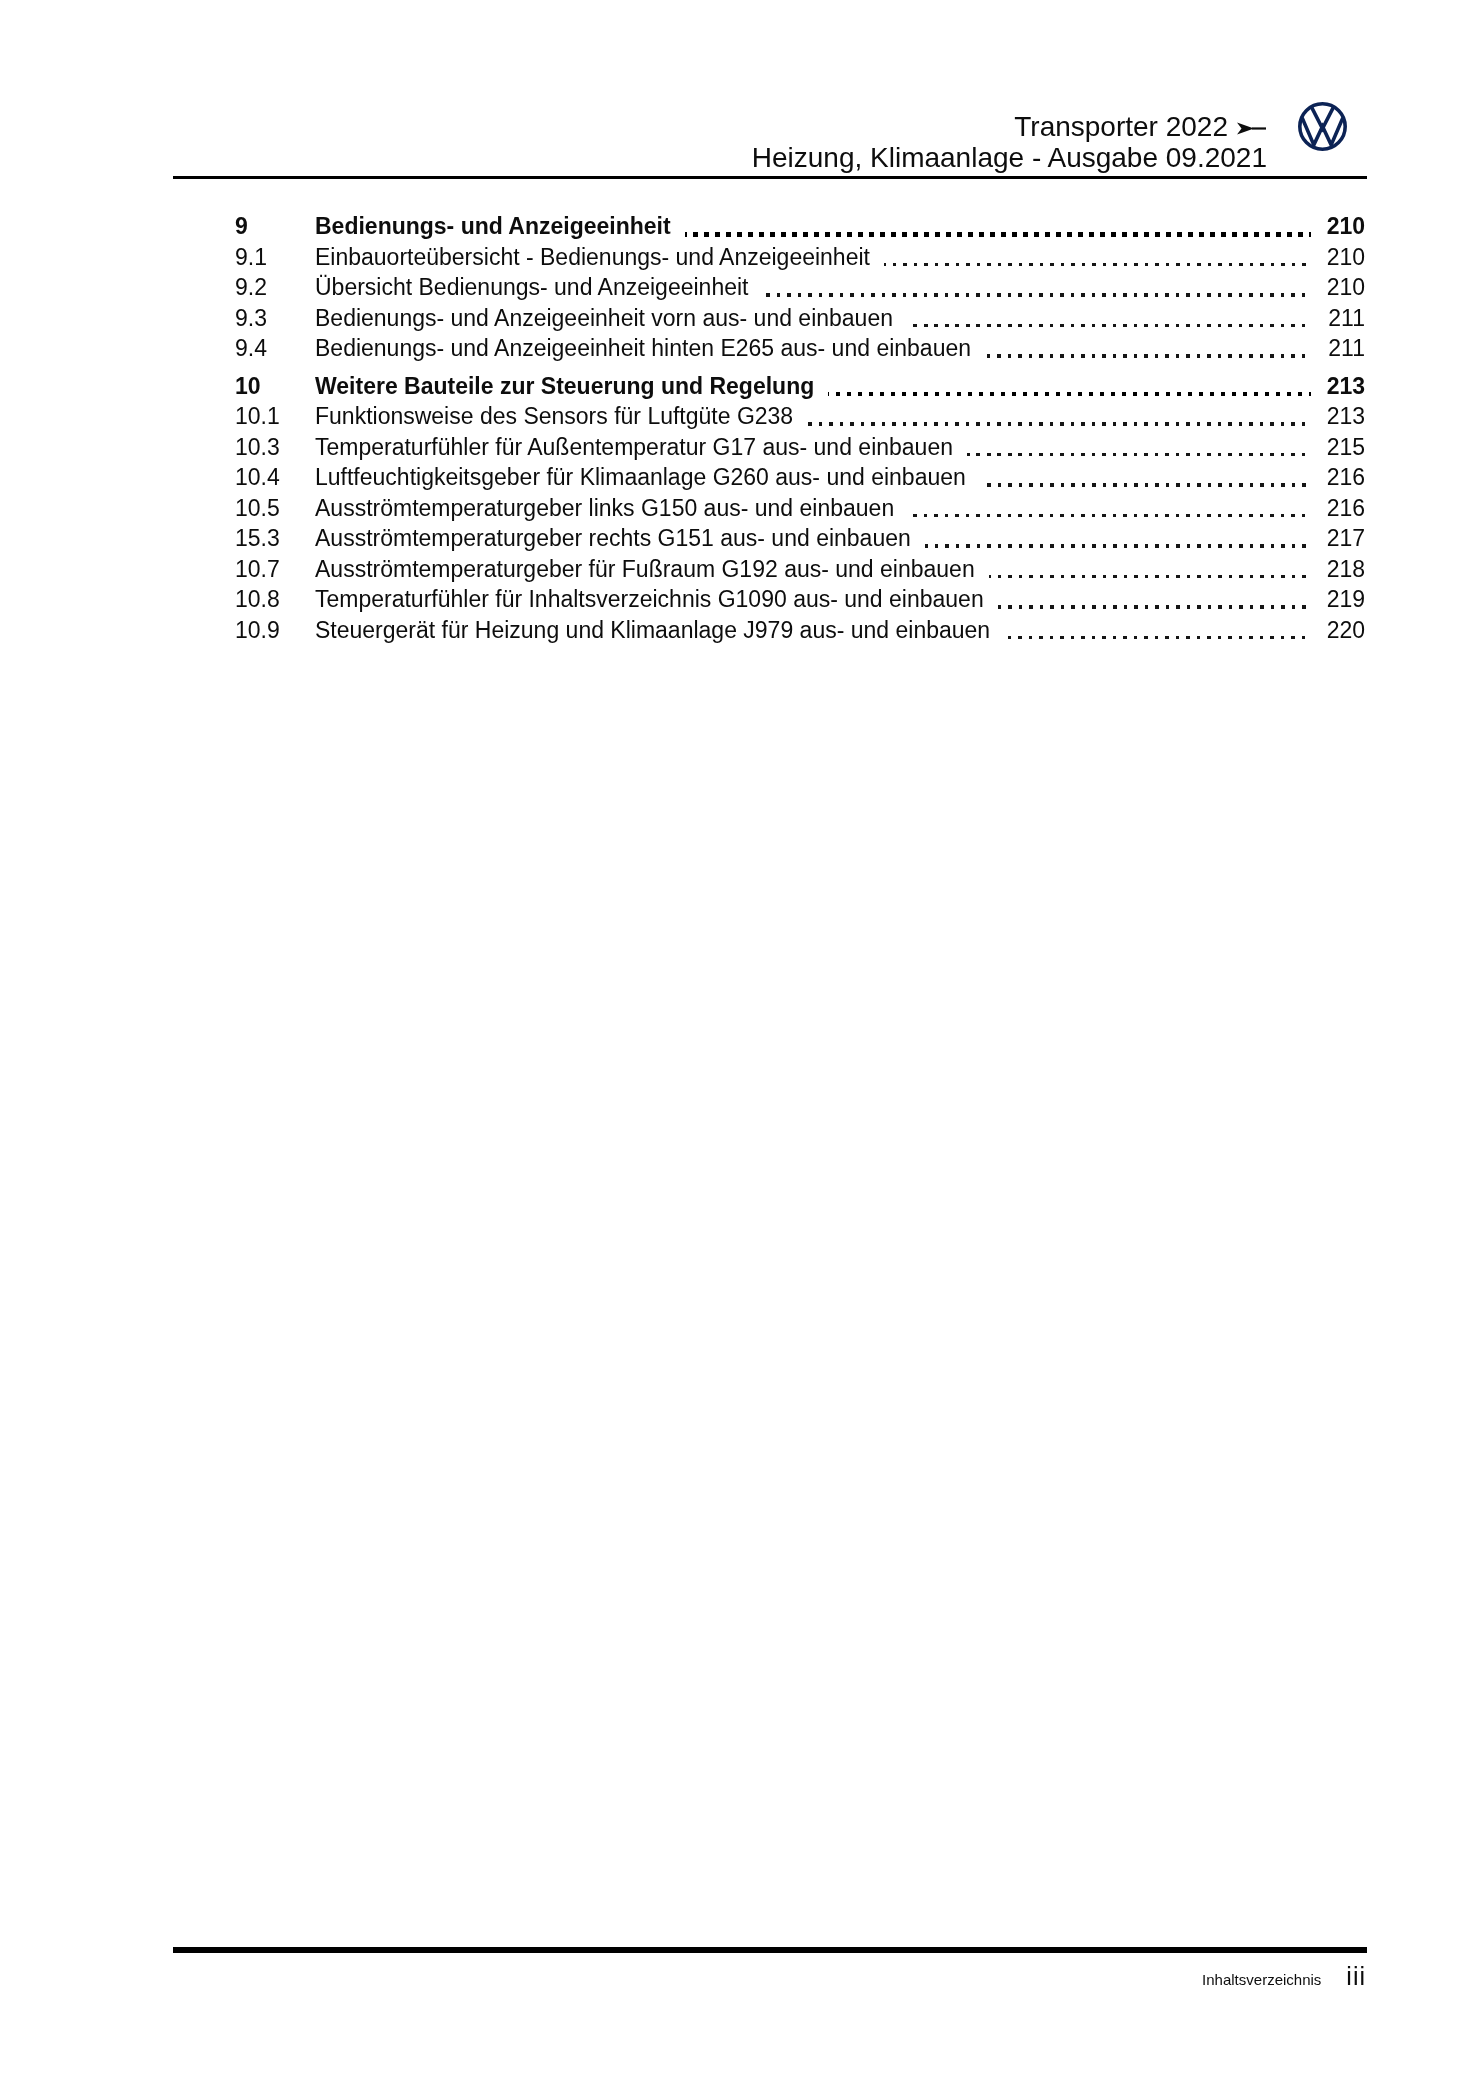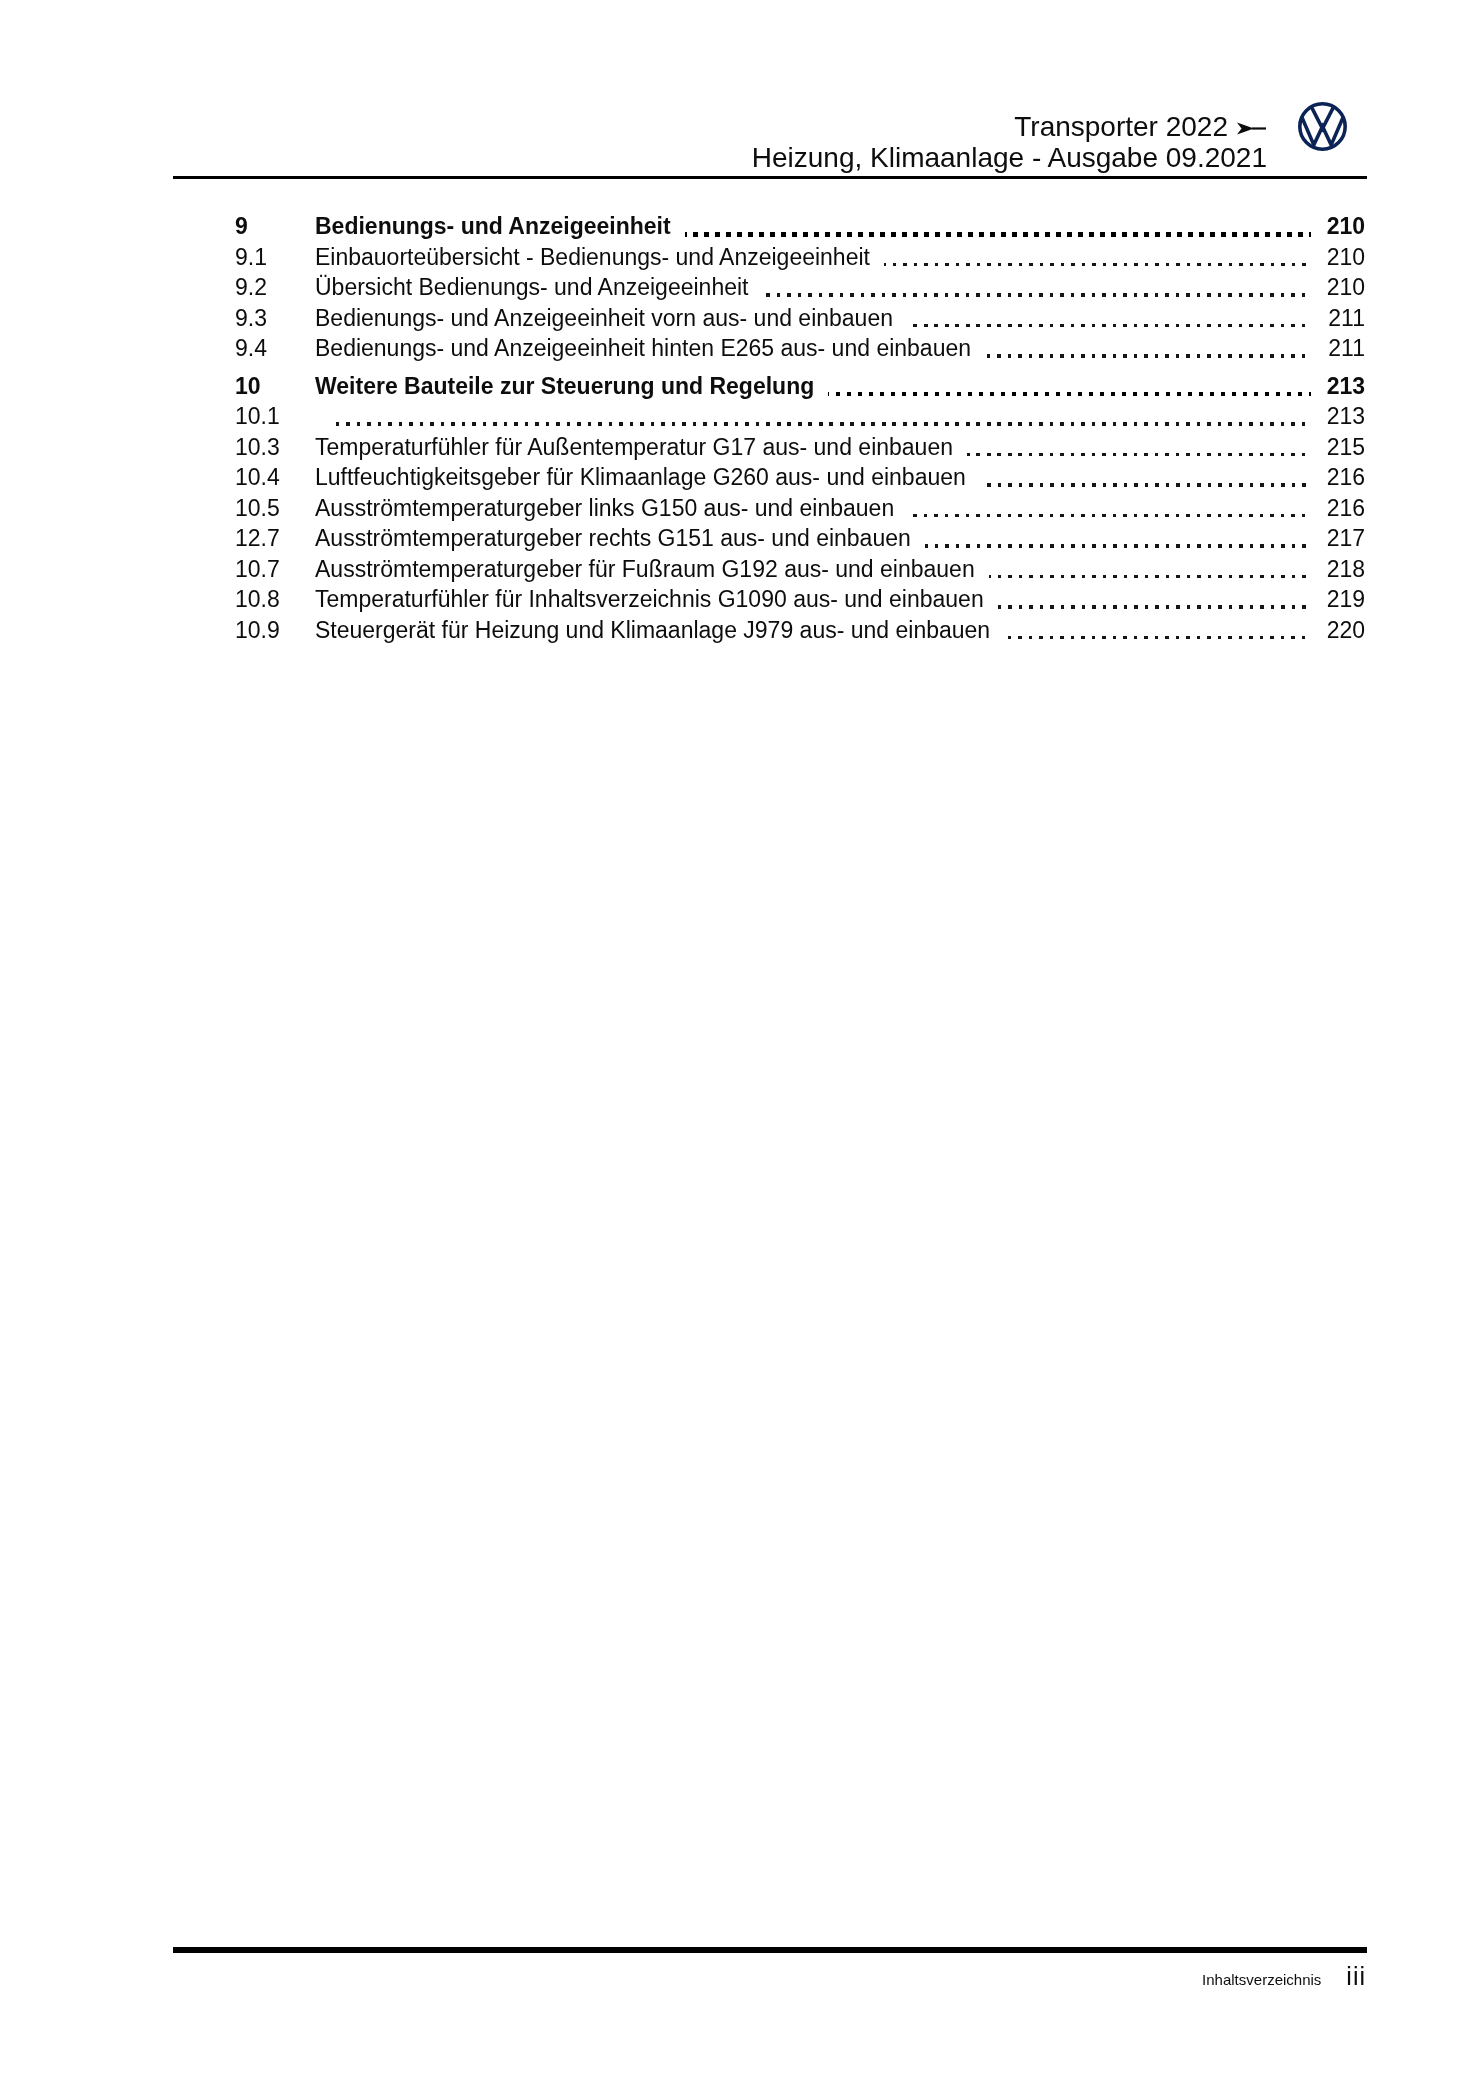--- a/index.html
+++ b/index.html
@@ -165,20 +165,21 @@
 
   <div class="toc-row bold">
     <span class="toc-num">10</span>
     <span class="toc-title">Weitere Bauteile zur Steuerung und Regelung</span>
     <span class="leader"></span>
     <span class="toc-page">213</span>
   </div>
 
   <div class="toc-row">
     <span class="toc-num">10.1</span>
+    <span class="toc-title">Funktionsweise des Sensors für Luftgüte G238</span>
     <span class="leader"></span>
     <span class="toc-page">213</span>
   </div>
 
 
   <div class="toc-row">
     <span class="toc-num">10.3</span>
     <span class="toc-title">Temperaturfühler für Außentemperatur G17 aus- und einbauen</span>
     <span class="leader"></span>
     <span class="toc-page">215</span>
@@ -192,21 +193,21 @@
   </div>
 
   <div class="toc-row">
     <span class="toc-num">10.5</span>
     <span class="toc-title">Ausströmtemperaturgeber links G150 aus- und einbauen</span>
     <span class="leader"></span>
     <span class="toc-page">216</span>
   </div>
 
   <div class="toc-row">
-    <span class="toc-num">12.7</span>
+    <span class="toc-num">15.3</span>
     <span class="toc-title">Ausströmtemperaturgeber rechts G151 aus- und einbauen</span>
     <span class="leader"></span>
     <span class="toc-page">217</span>
   </div>
 
   <div class="toc-row">
     <span class="toc-num">10.7</span>
     <span class="toc-title">Ausströmtemperaturgeber für Fußraum G192 aus- und einbauen</span>
     <span class="leader"></span>
     <span class="toc-page">218</span>

